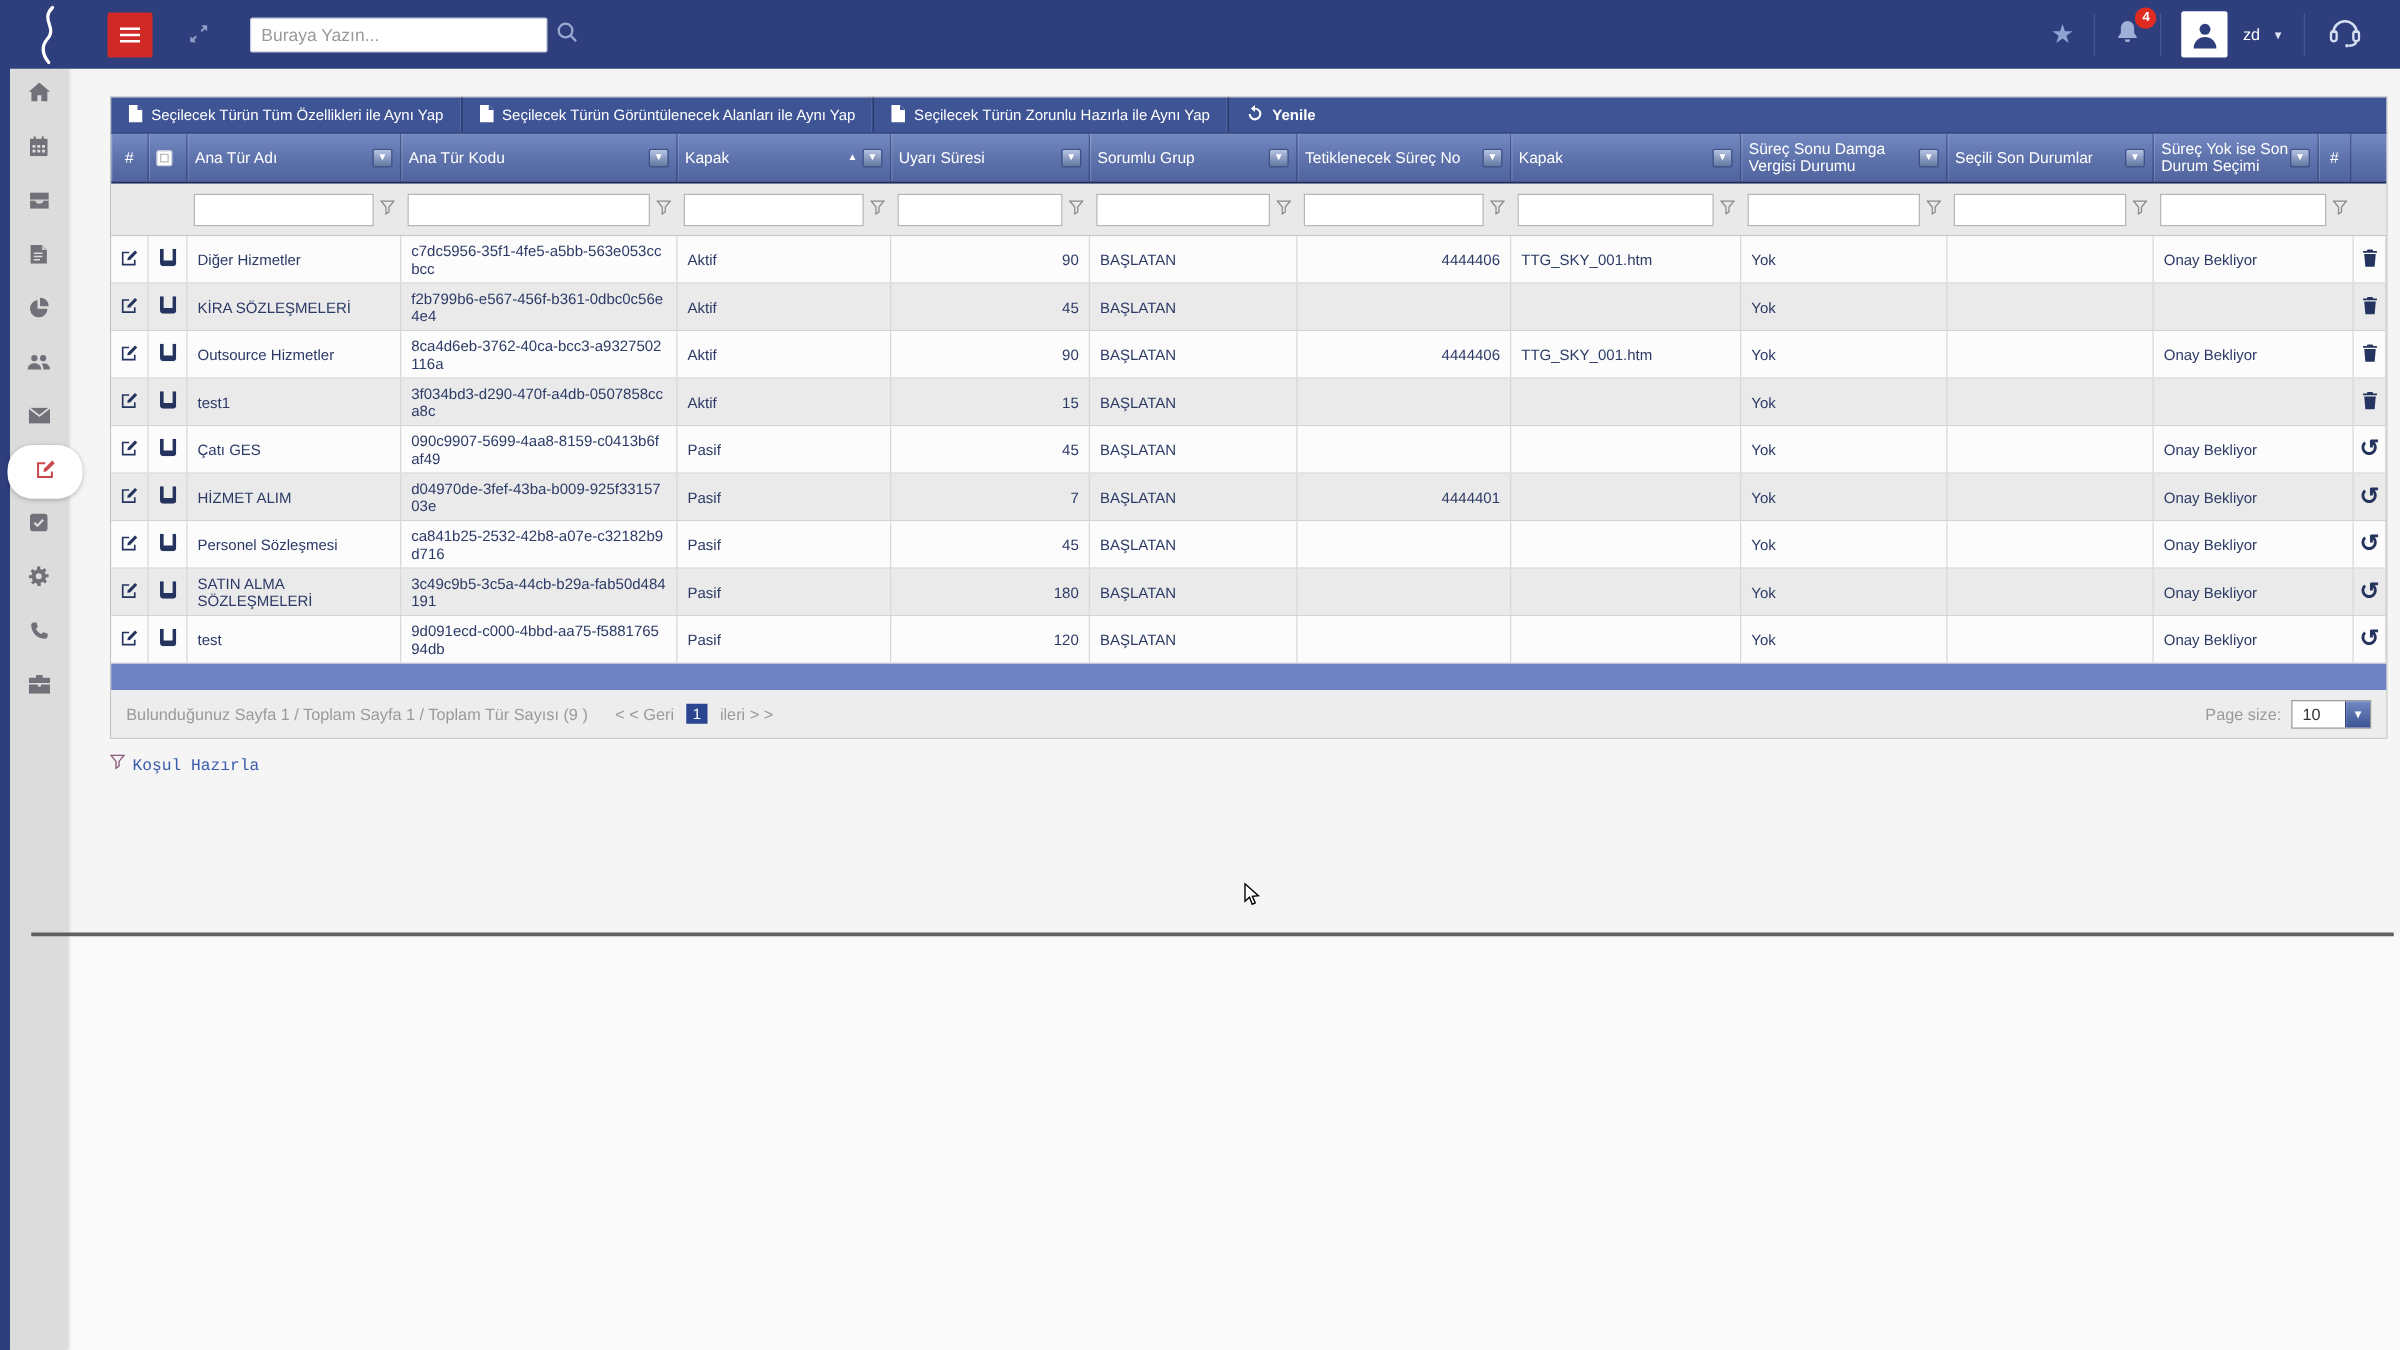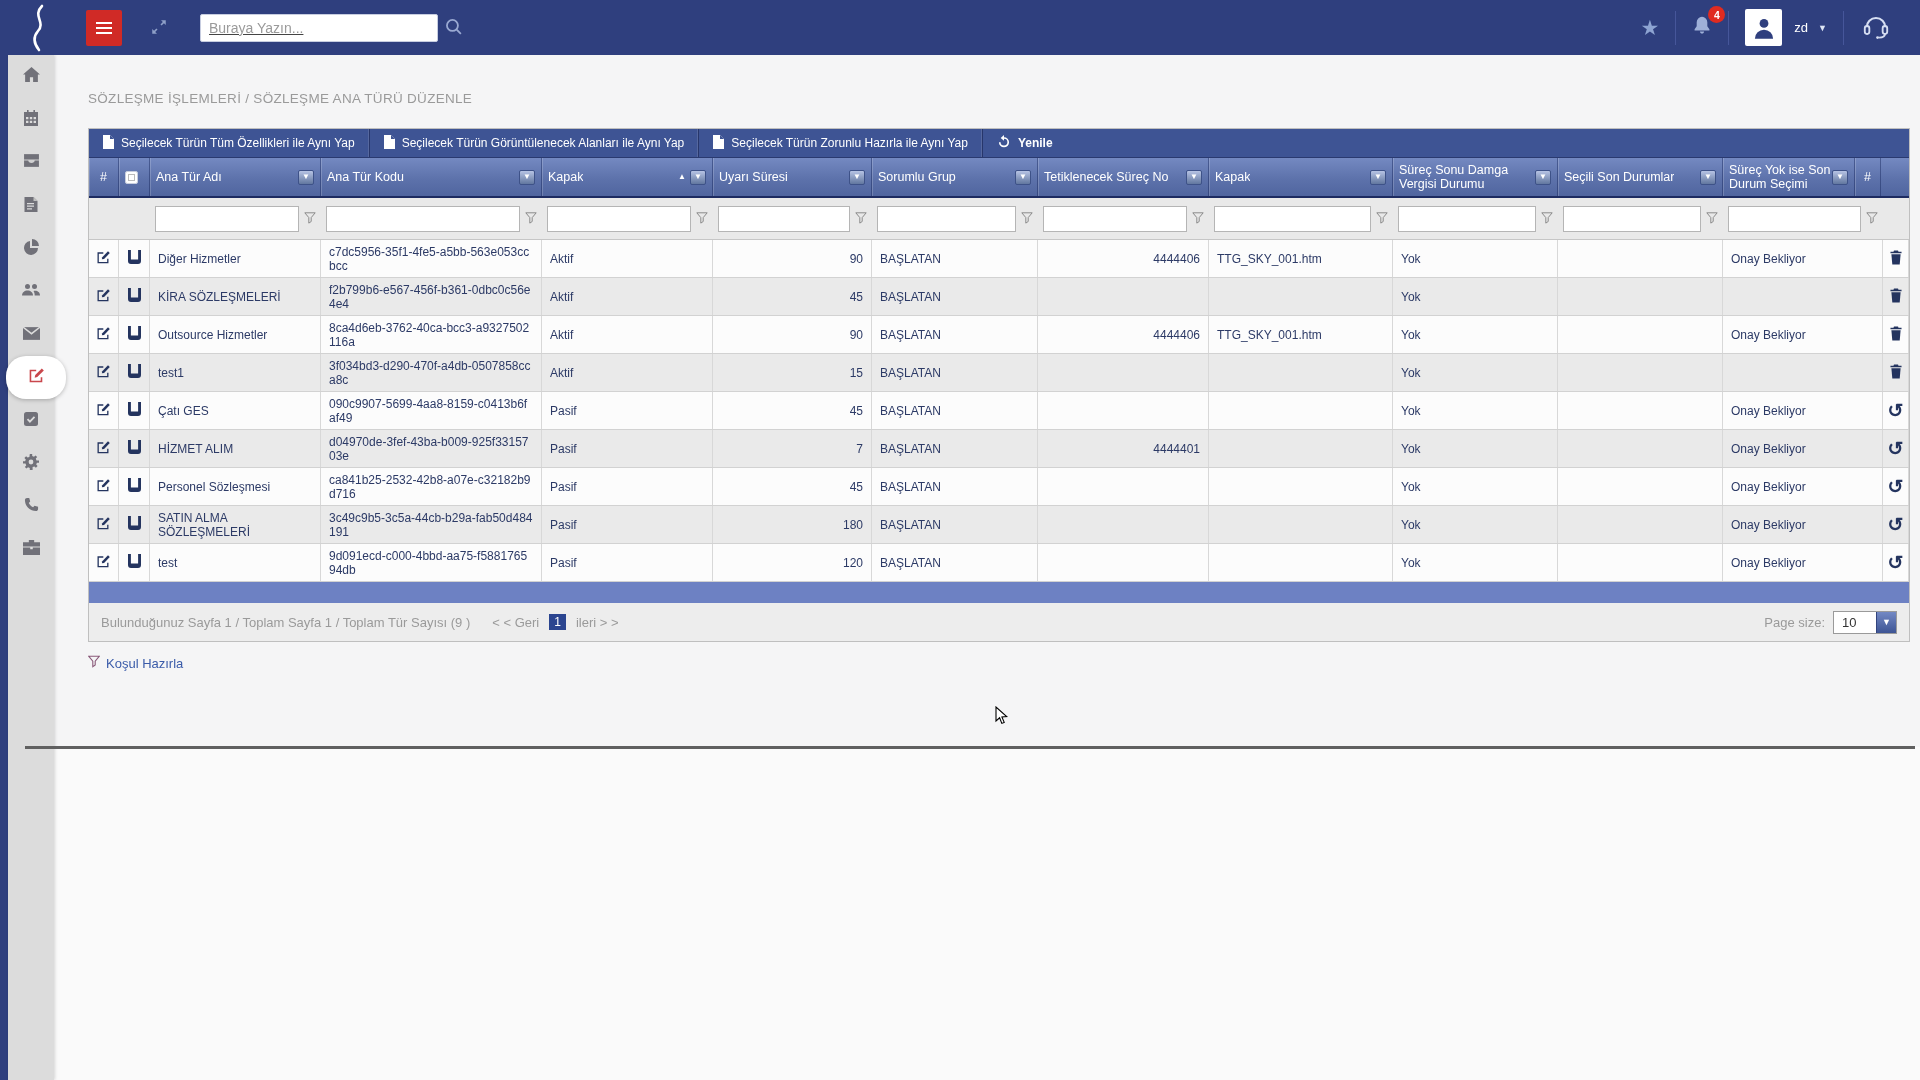--- a/index.html
+++ b/index.html
@@ -12,21 +12,21 @@
   .left-strip { position:absolute; top:0; left:0; width:8px; height:1080px;
             background:#2f3f7e; z-index:5; }
   .logo { position:absolute; left:22px; top:3px; }
   .menu-btn { position:absolute; left:86px; top:10px; width:36px; height:36px;
             background:#d02a26; border:none; border-radius:2px; cursor:pointer;
             display:flex; flex-direction:column; justify-content:center; align-items:center; gap:3px; }
   .menu-btn i { display:block; width:16px; height:2px; background:#fff; }
   .expand-ic { position:absolute; left:150px; top:18px; }
   .search-wrap { position:absolute; left:200px; top:14px; display:flex; align-items:center; }
   .search-wrap input { width:238px; height:28px; border:1px solid #c7cde0; border-radius:2px;
-            padding:0 8px; font-size:14px; color:#444; background:#fff;text-decoration:underline; }
+            padding:0 8px; font-size:14px; color:#444; background:#fff; }
   .search-wrap input::placeholder { color:#9a9a9a; }
   .search-ic { margin-left:6px; }
   .nav-right { position:absolute; right:0; top:0; height:55px; display:flex; align-items:center; }
   .nav-sep { width:1px; height:34px; background:#46569a; margin:0 16px; }
   .star-ic { color:#8ea4d2; font-size:21px; line-height:1; }
   .bell-wrap { position:relative; }
   .badge { position:absolute; top:-9px; right:-13px; min-width:17px; height:17px; border-radius:9px;
             background:#e02b20; color:#fff; font-size:10.5px; font-weight:bold;
             display:flex; align-items:center; justify-content:center; padding:0 4px; }
   .avatar { width:37px; height:37px; background:#fff; border-radius:2px;
@@ -107,21 +107,21 @@
             cursor:pointer; }
   .psize { margin-left:auto; display:flex; align-items:center; gap:8px; }
   .psize .plabel { color:#9a9a9a; font-size:13px; }
   .select { display:flex; width:64px; height:23px; border:1px solid #9a9a9a; background:#fff;
             align-items:center; cursor:pointer; }
   .select .val { flex:1; padding-left:8px; font-size:13px; color:#333; }
   .select .sbtn { width:20px; height:21px; background:linear-gradient(#7389c4,#3d5494);
             border-left:1px solid #32447e; color:#fff; font-size:9px;
             display:flex; align-items:center; justify-content:center; }
 
-  .kosul { margin-top:12px; display:flex; align-items:center; gap:6px; }
+  .kosul { margin-top:12px; display:flex; align-items:center; gap:6px;font-family:Liberation Mono, monospace; }
   .kosul a { color:#3a5ba9; font-size:13px; text-decoration:none; cursor:pointer; }
 
   .hr-line { position:absolute; top:746px; left:25px; width:1890px; height:3px; background:#606060;
             z-index:20; }
 
   .cursor { position:absolute; left:995px; top:706px; z-index:40; pointer-events:none; }
 </style>
 </head>
 <body>
 
@@ -256,21 +256,20 @@
     </div>
     <div class="sb-item">
       <span><svg width="17" height="15" viewBox="0 0 16 14" fill="#5f5f68">
           <path d="M5.5 2V0h5v2H16v4H0V2z"></path>
           <path d="M0 7h6.8v1.6h2.4V7H16v7H0z"></path>
         </svg></span>
     </div>
   </div>
 
 <div class="main">
-  <div class="breadcrumb">SÖZLEŞME İŞLEMLERİ / SÖZLEŞME ANA TÜRÜ DÜZENLE</div>
 
   <div class="grid">
     <div class="gtoolbar" id="gtoolbar">
         <button class="tbtn">
           <span><svg width="11" height="14" viewBox="0 0 11 14">
               <path fill="#fff" d="M0 0h7l4 4v10H0z"></path>
               <path fill="#3e5494" d="M7 0v4h4z"></path>
             </svg></span>
           <span>Seçilecek Türün Tüm Özellikleri ile Aynı Yap</span>
         </button>

